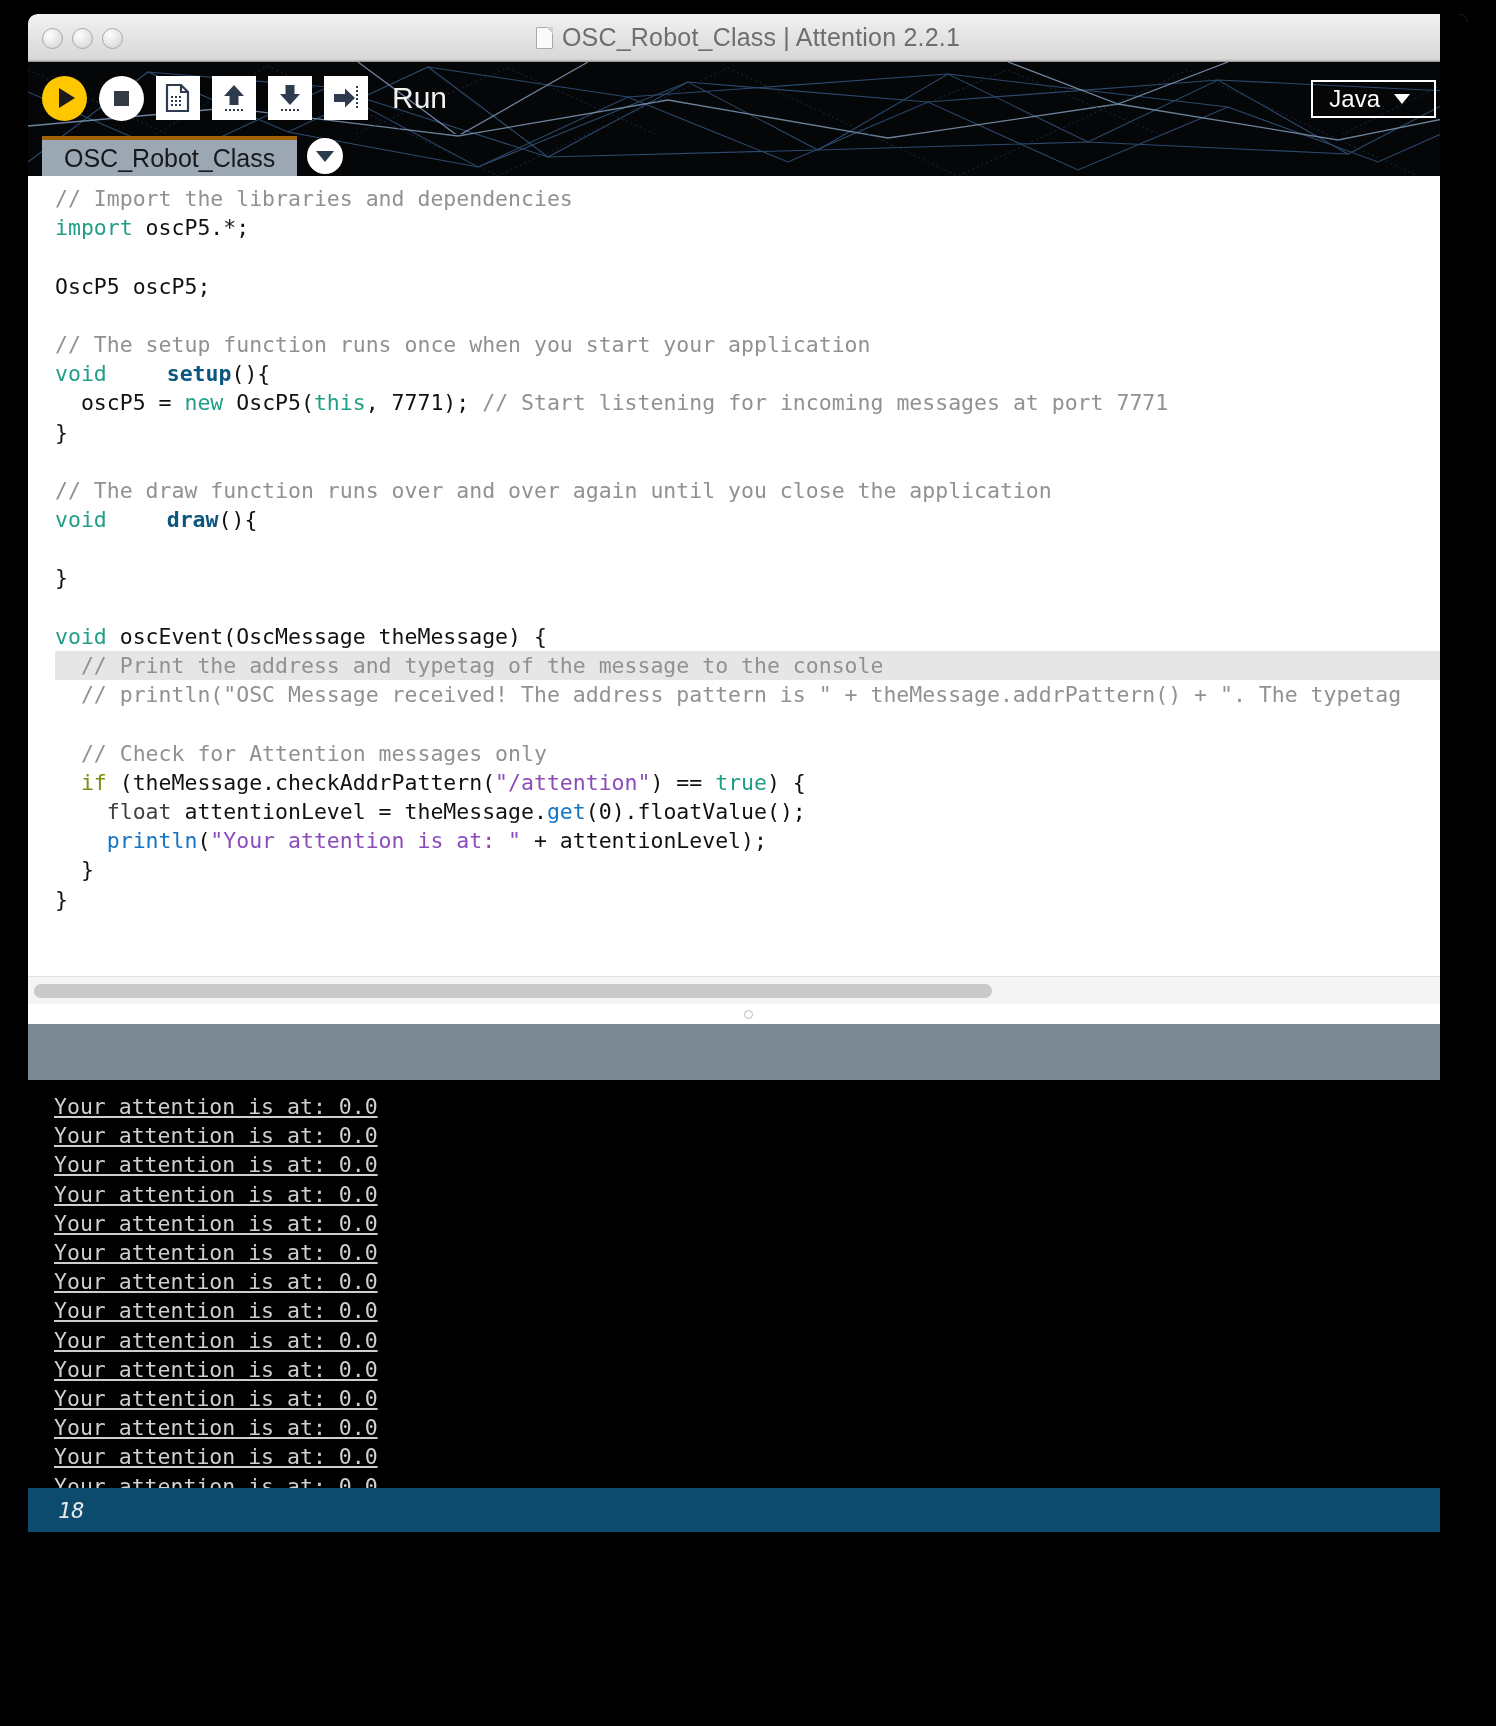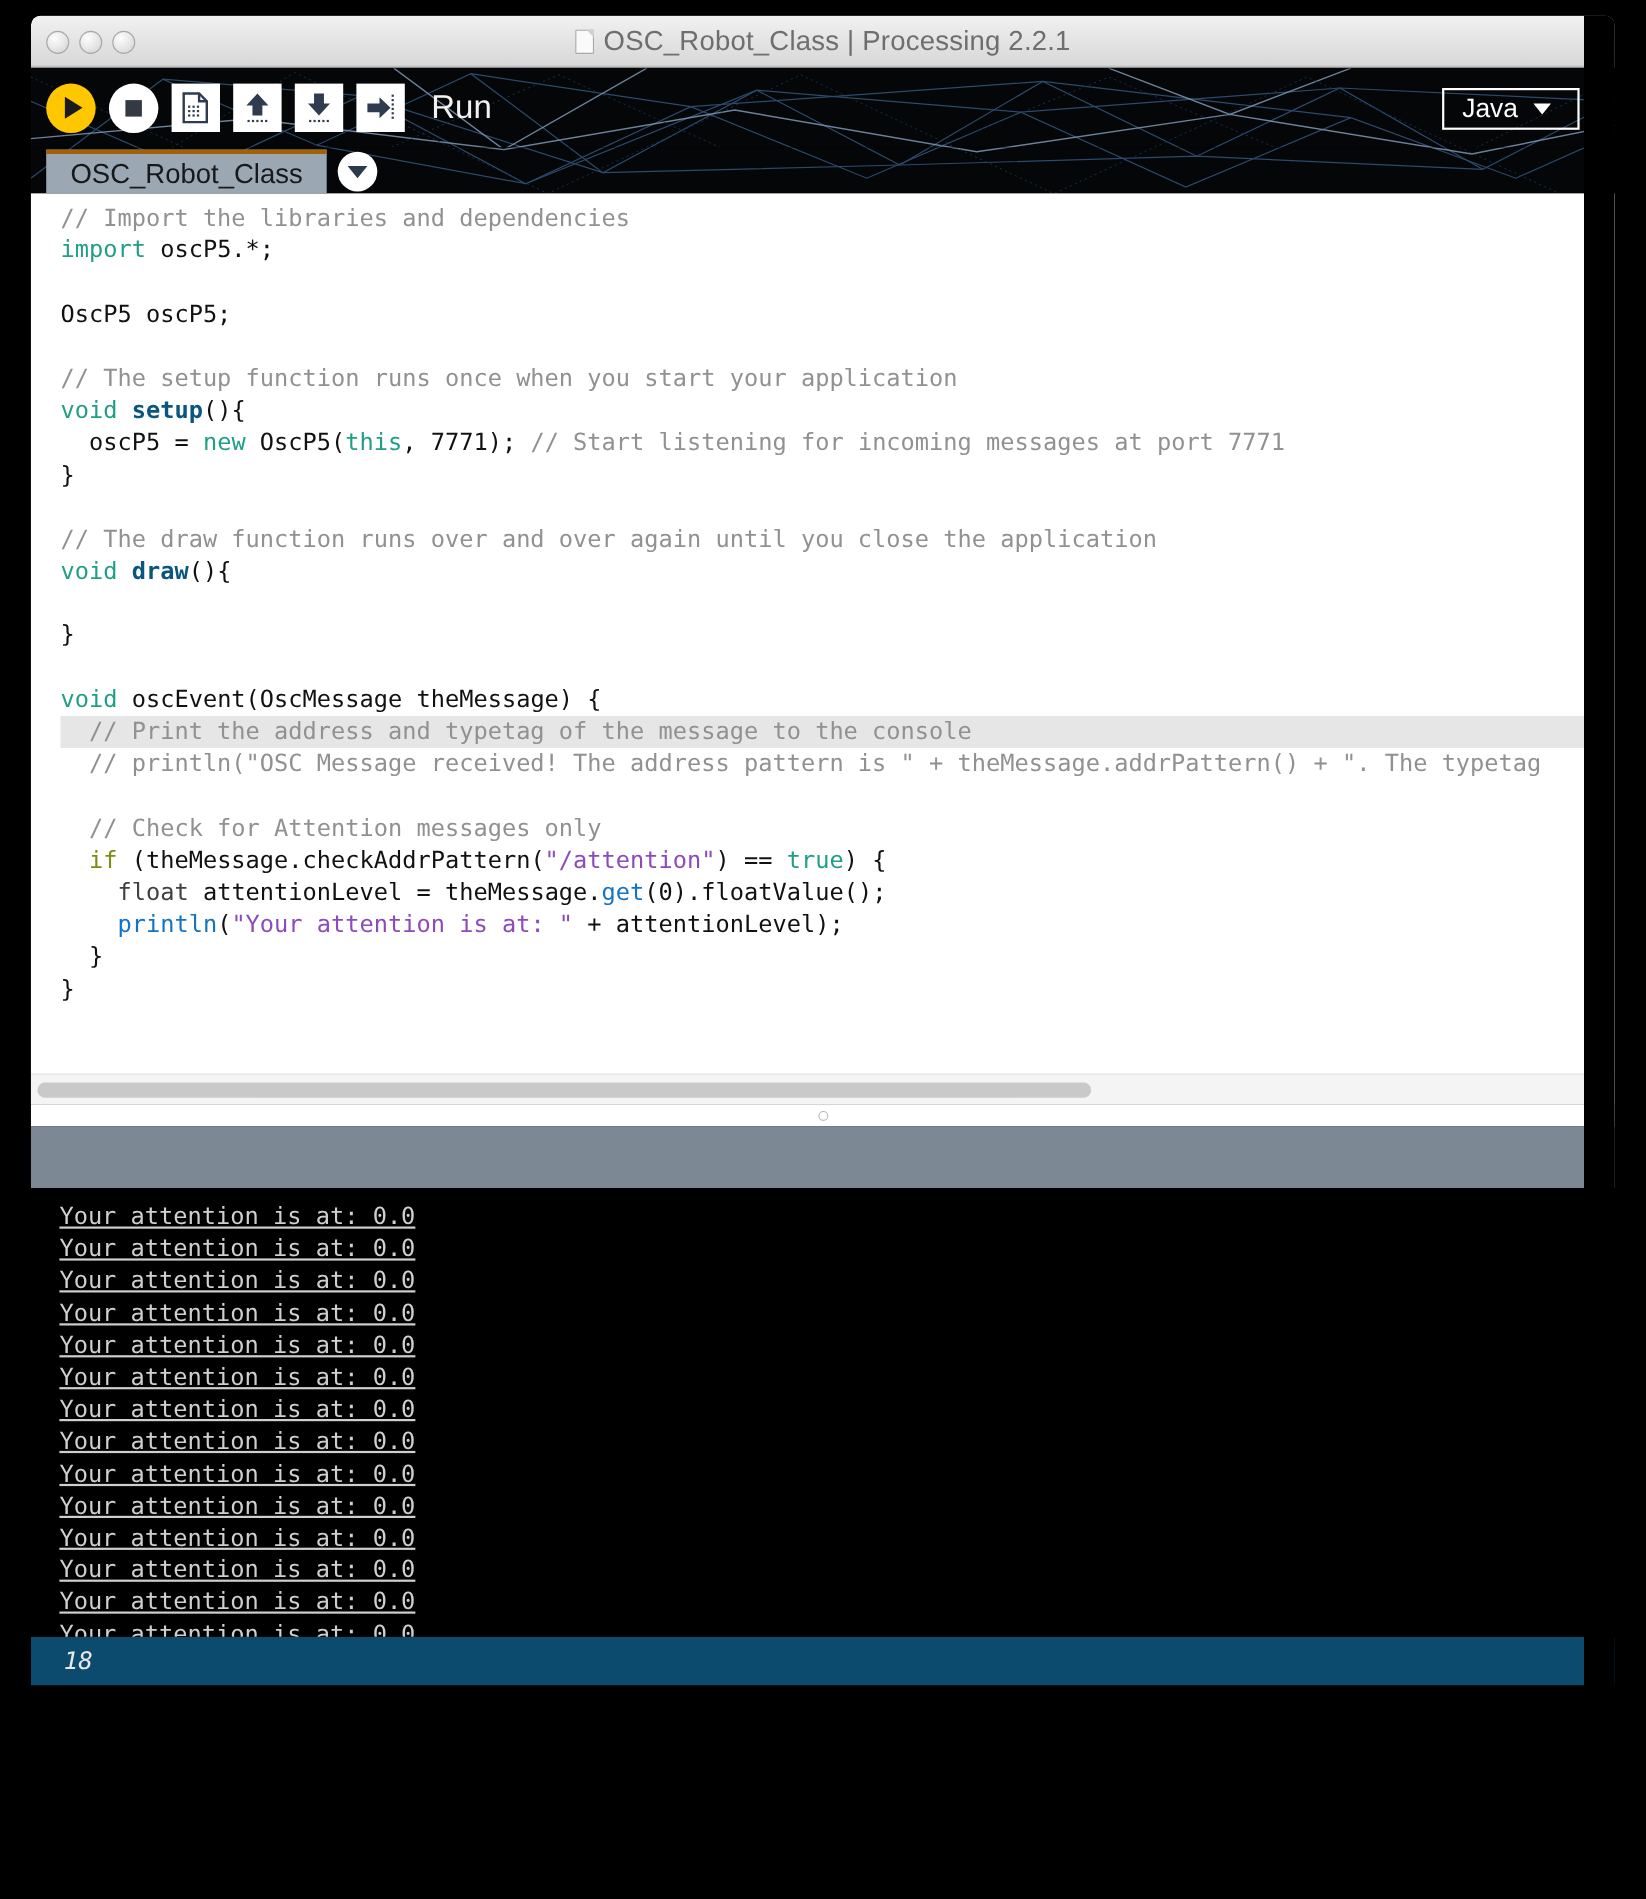--- a/index.html
+++ b/index.html
@@ -119,21 +119,21 @@
   .code {
     font-family: "DejaVu Sans Mono", "Liberation Mono", monospace;
     font-size: 21.5px; line-height: 29.2px;
     white-space: pre; color: #111;
     padding-left: 10px;
   }
   .code .ln { display: block; height: 29.2px; }
   .code .ln.hl { background: #e6e6e6; }
   .cmt { color: #919191; }
   .kw  { color: #219f86; }          
-  .fn  { color: #0b5681; font-weight: bold; } 
+  .fn  { color: #0b5681; font-weight: bold; margin-left: 47px; } 
   .ifk { color: #7f8c12; }          
   .str { color: #8c4bbb; }          
   .typ { color: #404040; }          
   .mth { color: #1474c4; }          
 
   .hscroll-track {
     position: absolute; left: 0; bottom: 0; width: 100%;
     height: 28px; background: #f4f4f4; border-top: 1px solid #e2e2e2;
     display: flex; align-items: center;
   }
@@ -191,21 +191,21 @@
   <div class="window">
 
     <div class="titlebar">
       <div class="traffic">
         <div class="dot"></div>
         <div class="dot"></div>
         <div class="dot"></div>
       </div>
       <div class="title-wrap">
         <div class="title-doc-icon"></div>
-        <div class="title-text">OSC_Robot_Class | Processing 2.2.1</div>
+        <div class="title-text">OSC_Robot_Class | Attention 2.2.1</div>
       </div>
     </div>
 
     <div class="toolbar">
       <svg class="bg-net" viewBox="0 0 1440 114" preserveAspectRatio="none">
         <g stroke="#2c4a6b" stroke-width="1.1" fill="none">
           <path d="M0 100 L120 10 L260 70 L400 5 L520 95 L660 20 L790 88 L920 12 L1060 80 L1190 18 L1320 92 L1440 30"></path>
           <path d="M0 30 L150 95 L300 25 L450 105 L600 35 L760 100 L900 40 L1050 108 L1200 45 L1350 100 L1440 60"></path>
           <path d="M120 10 L300 25 L520 95 L790 88 L1060 80 L1320 92"></path>
           <path d="M260 70 L450 105 L660 20 L900 40 L1190 18 L1440 30"></path>

